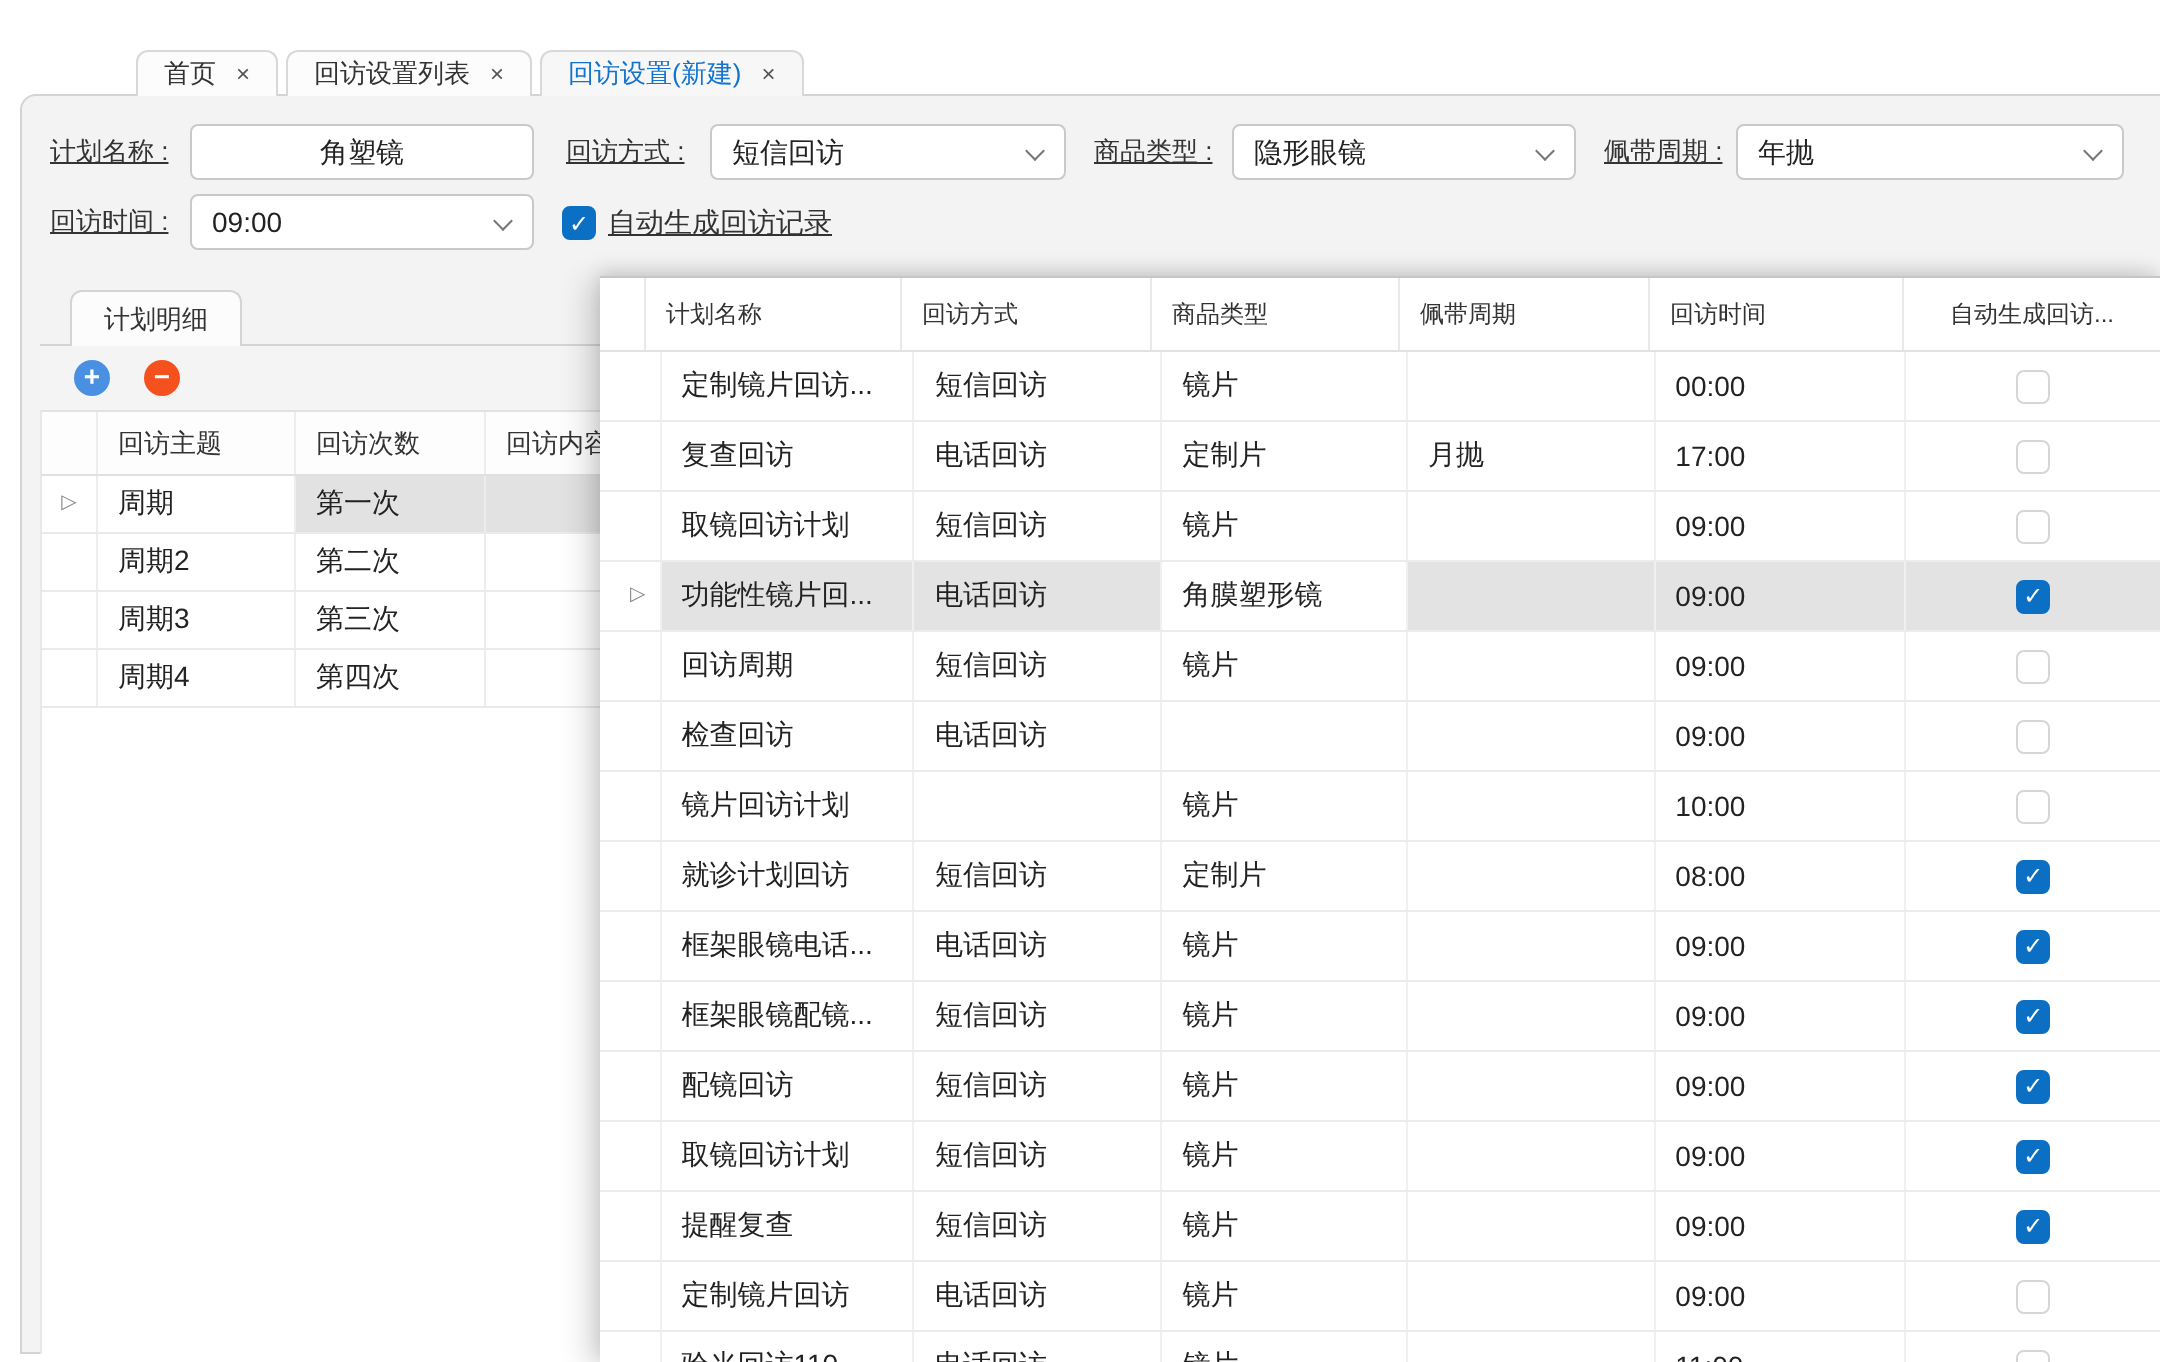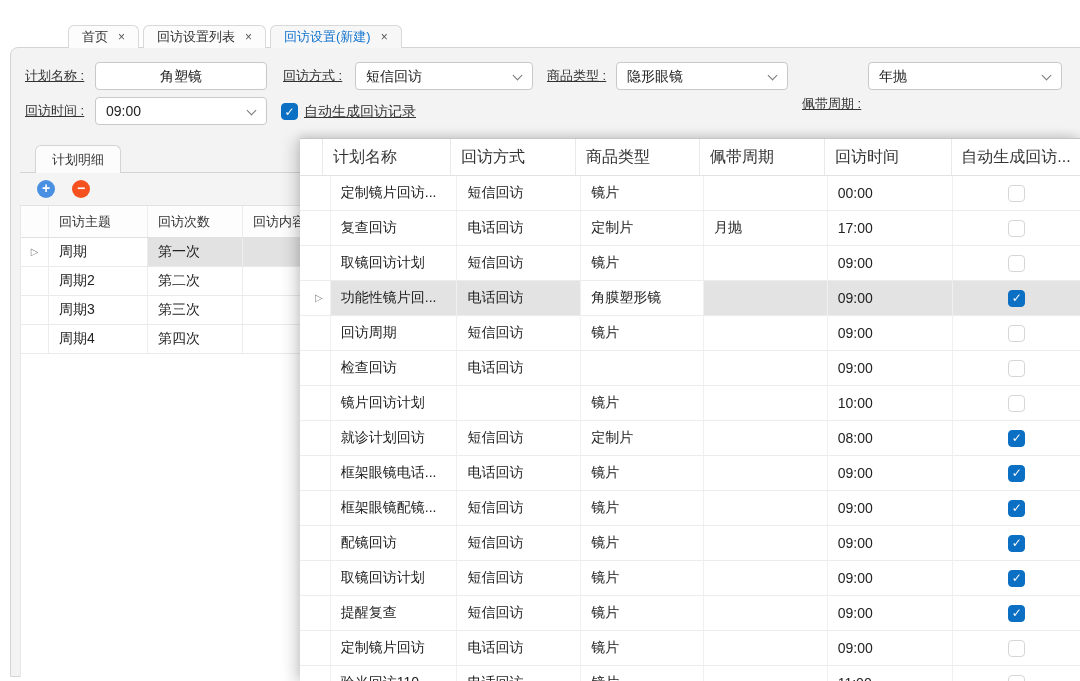--- a/index.html
+++ b/index.html
@@ -56,21 +56,21 @@
         overflow:hidden; white-space:nowrap; }
   .dc.ind { width:28px; padding-left:0; justify-content:center; }
   .dc.c1 { width:99px;text-align:center; } .dc.c2 { width:95px; } .dc.c3 { flex:1; border-right:none; }
   .drow.sel .dc { background:#e2e2e2; }
   .drow.sel .dc.ind, .drow.sel .dc.cur { background:#fff; }
 
   
   .plans { position:absolute; left:300px; top:138px; width:780px; height:543px; background:#fff;
            border-top:1px solid #c6c6c6; z-index:5; overflow:hidden;
            box-shadow:-6px 2px 14px rgba(0,0,0,.16), 0 -3px 8px rgba(0,0,0,.10); }
-  .phead { display:flex; height:37px; font-size:16px; color:#333; border-bottom:1px solid #e2e2e2; }
+  .phead { display:flex; height:37px; font-size:12px; color:#333; border-bottom:1px solid #e2e2e2; }
   .prow { display:flex; height:35px; border-bottom:1px solid #ececec; font-size:14px; color:#222;padding-left:8px; }
   .pc { display:flex; align-items:center; padding-left:10px; border-right:1px solid #f0f0f0;
         overflow:hidden; white-space:nowrap; }
   .phead .pc { border-right:1px solid #e9e9e9; }
   .pc.ind { width:23px; padding-left:0; justify-content:center; }
   .pc.c1 { width:128px; } .pc.c2 { width:125px; } .pc.c3 { width:124px; }
   .pc.c4 { width:125px; } .pc.c5 { width:127px; }
   .pc.c6 { width:128px; justify-content:center; padding-left:0; border-right:none; }
   .prow.sel .pc { background:#e3e3e3; }
   .prow.sel .pc.ind, .prow.sel .pc.cur { background:#fff; }
@@ -106,21 +106,21 @@
     <span>短信回访</span>
     <span class="chev"></span>
   </div>
 
   <div class="flabel" style="left:547px;top:62px;">商品类型 :</div>
   <div class="field select" style="left:616px;top:62px;width:172px;">
     <span>隐形眼镜</span>
     <span class="chev"></span>
   </div>
 
-  <div class="flabel" style="left:802px;top:62px;margin-top:28px;">佩带周期 :</div>
+  <div class="flabel" style="left:802px;top:62px;">佩带周期 :</div>
   <div class="field select" style="left:868px;top:62px;width:194px;">
     <span>年抛</span>
     <span class="chev"></span>
   </div>
 
   <div class="flabel" style="left:25px;top:97px;">回访时间 :</div>
   <div class="field select" style="left:95px;top:97px;width:172px;">
     <span>09:00</span>
     <span class="chev"></span>
   </div>

